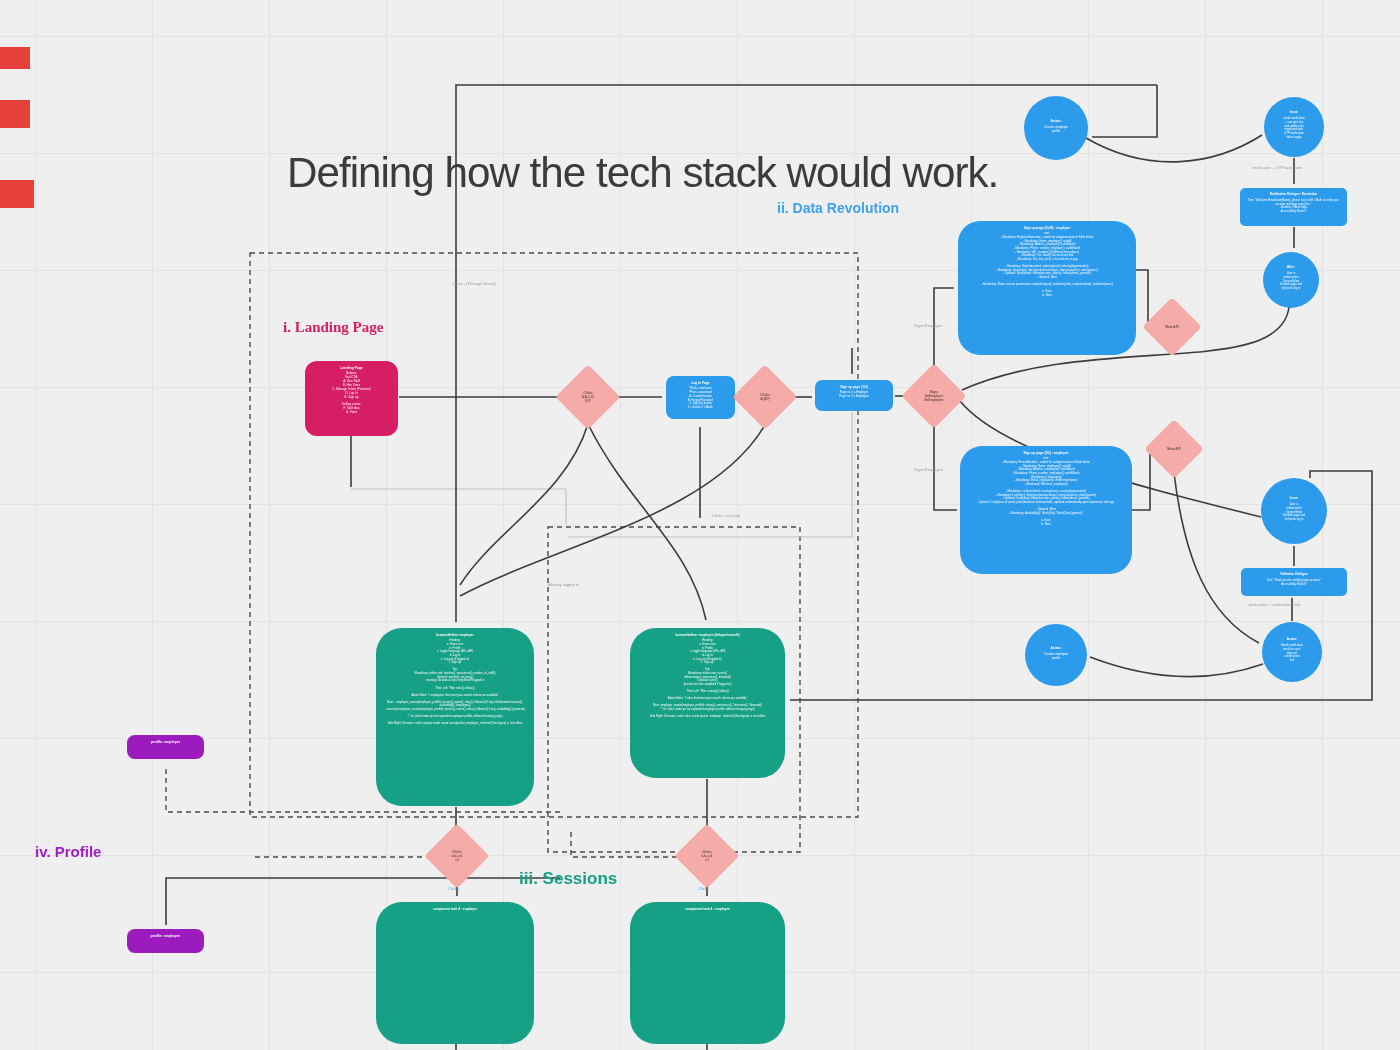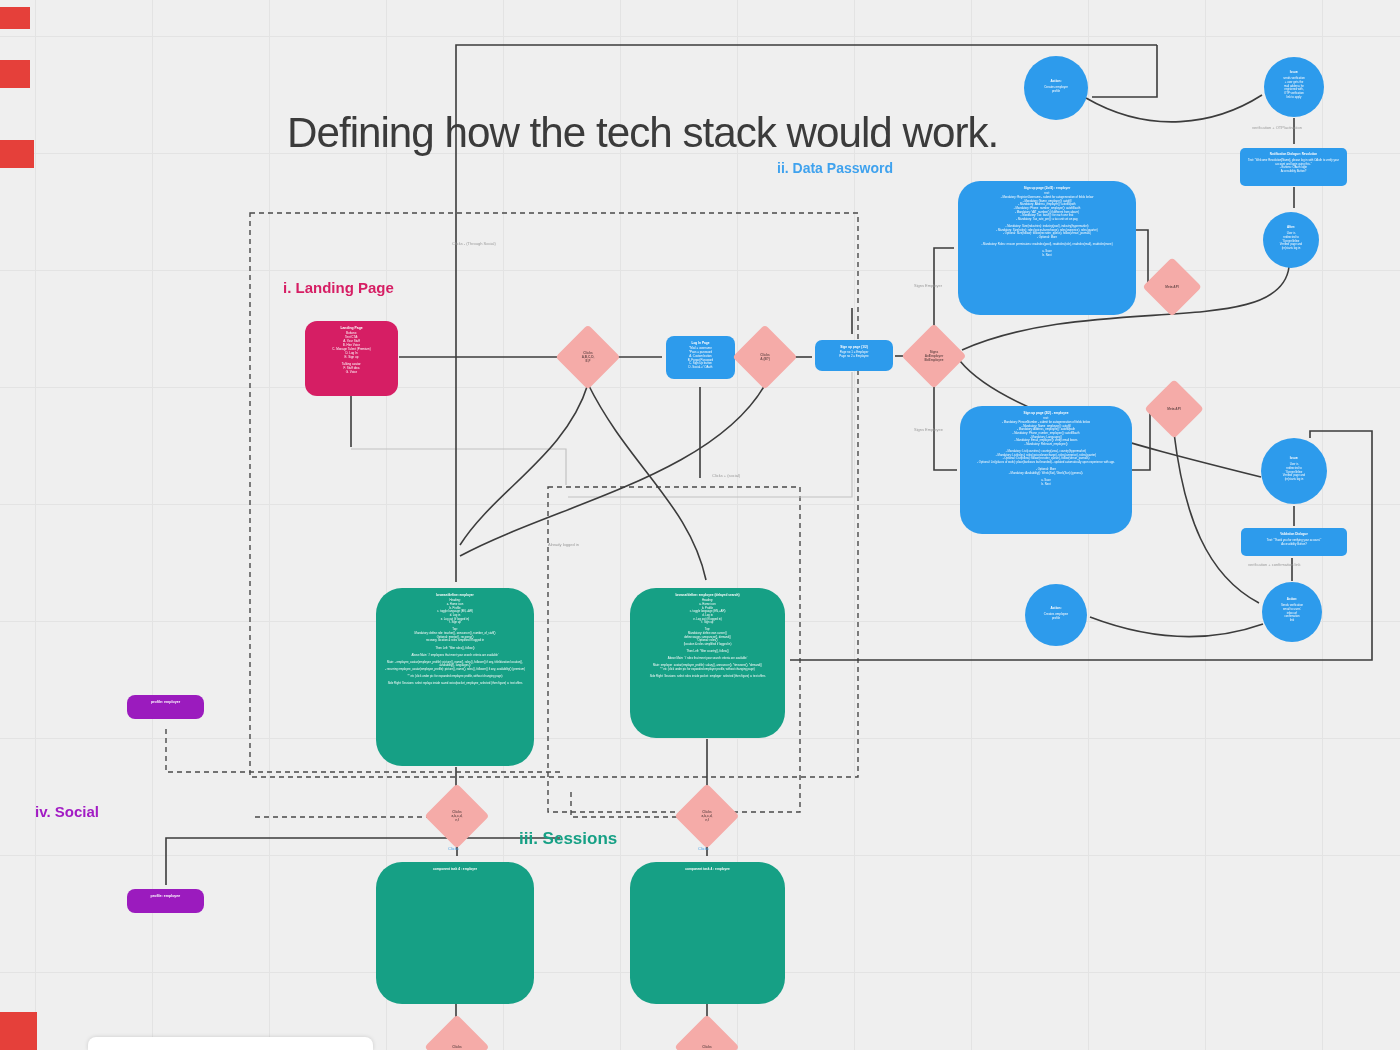--- a/index.html
+++ b/index.html
@@ -1,21 +1,21 @@
 <!DOCTYPE html>
 <html><head>
 <meta charset="utf-8">
 <style>
   html,body{margin:0;padding:0;width:1400px;height:1050px;overflow:hidden;
     font-family:"Liberation Sans",sans-serif;}
   body{background-color:#EFEFEF;
     background-image:linear-gradient(#e3e3e3 1px,transparent 1px),
                      linear-gradient(90deg,#e3e3e3 1px,transparent 1px);
     background-size:117px 117px;background-position:35px 36px;position:relative;}
-  #board{position:absolute;inset:0;}
+  #board{position:absolute;inset:0;margin-top:40px;}
   .big-title{position:absolute;left:287px;top:108px;font-size:43px;font-weight:400;
     color:#3b3b3b;letter-spacing:-1px;white-space:nowrap;transform:scaleX(.98);transform-origin:left;}
   .section-label{position:absolute;font-weight:700;white-space:nowrap;}
   .node{position:absolute;color:#fff;border-radius:10px;box-sizing:border-box;overflow:hidden;}
   .node.circle{border-radius:50%;display:flex;flex-direction:column;align-items:center;justify-content:center;text-align:center;}
   .node-title{font-weight:700;text-align:center;padding-top:5px;line-height:1.3;}
   .node.circle .node-title{padding-top:0;}
   .node-body{padding:2px 7px 3px;text-align:center;line-height:1.32;}
   .node-body .nl{min-height:3.4px;}
   .diamond-wrap{position:absolute;}
@@ -89,24 +89,24 @@
     <path class="wd" d="M571,792 V817 H680" marker-end="url(#ah)"></path>
   </svg>
 
   <div class="big-title">Defining how the tech stack would work.</div>
 
 <div class="red-strip" style="left: 0px; top: 7px; width: 30px; height: 22px; background: rgb(229, 64, 58);"></div>
     <div class="red-strip" style="left: 0px; top: 60px; width: 30px; height: 28px; background: rgb(229, 64, 58);"></div>
     <div class="red-strip" style="left: 0px; top: 140px; width: 34px; height: 28px; background: rgb(229, 64, 58);"></div>
     <div class="red-strip" style="left: 0px; top: 1012px; width: 37px; height: 38px; background: rgb(229, 64, 58);"></div>
     <div class="bottom-bar" style="left: 88px; top: 1037px; width: 285px; height: 13px;"></div>
-    <div class="section-label" style="left: 283px; top: 279px; color: rgb(214, 30, 100); font-size: 15px;">i. Landing Page</div>
-    <div class="section-label" style="left: 777px; top: 160px; color: rgb(63, 162, 238); font-size: 14px;">ii. Data Password</div>
+    <div class="section-label" style="left: 283px; top: 279px; color: rgb(214, 30, 100); font-size: 15px; font-family: Liberation Serif, serif;">i. Landing Page</div>
+    <div class="section-label" style="left: 777px; top: 160px; color: rgb(63, 162, 238); font-size: 14px;">ii. Data Revolution</div>
     <div class="section-label" style="left: 519px; top: 829px; color: rgb(22, 160, 133); font-size: 17px;">iii. Sessions</div>
-    <div class="section-label" style="left: 35px; top: 803px; color: rgb(162, 28, 196); font-size: 15px;">iv. Social</div>
+    <div class="section-label" style="left: 35px; top: 803px; color: rgb(162, 28, 196); font-size: 15px;">iv. Profile</div>
     <div class="node rect" style="left: 305px; top: 321px; width: 93px; height: 75px; background: rgb(214, 30, 100); border-radius: 12px;">
       <div class="node-title" style="font-size: 3.4px;">Landing Page</div>
       <div class="node-body" style="font-size: 3px;">
         <div class="nl">Buttons:</div>
         <div class="nl">Text CTA:</div>
         <div class="nl">A. Your Stuff</div>
         <div class="nl">B. Hire Voice</div>
         <div class="nl">C. Manage Talent (Premium)</div>
         <div class="nl">D. Log In</div>
         <div class="nl">E. Sign up</div>

